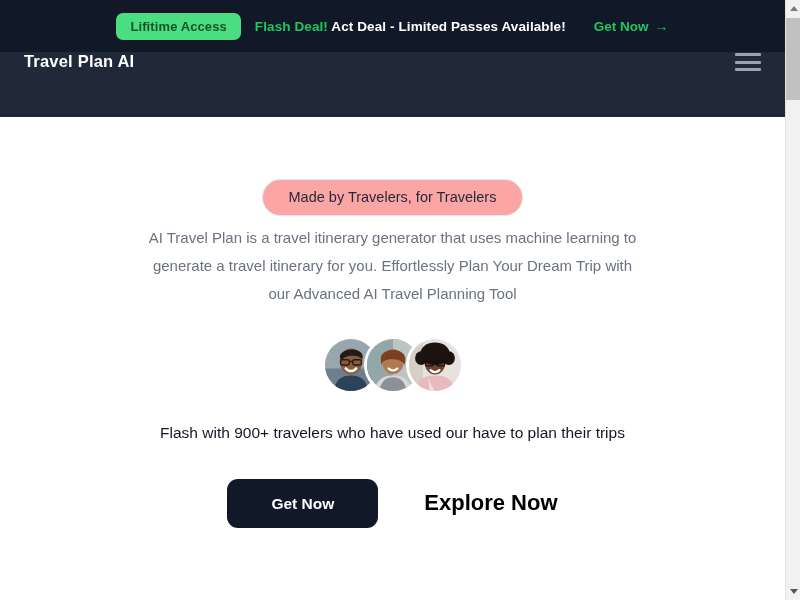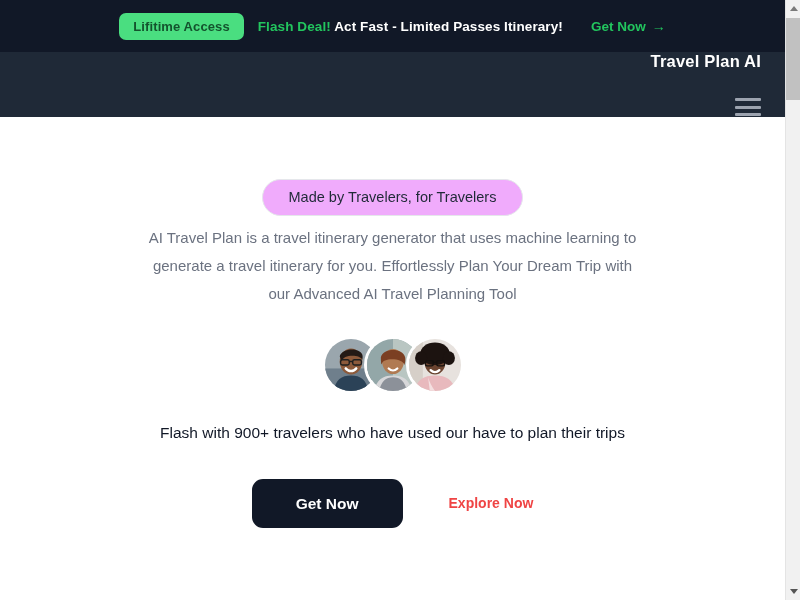--- a/index.html
+++ b/index.html
@@ -46,24 +46,23 @@
     gap:6px;
     margin-left:14px;
   }
   .promo-arrow { font-size:14px; line-height:1; }
 
   
   .navbar {
     height:65px;
     background:#1f2937;
     display:flex;
-    align-items:flex-end;
+    align-items:flex-start;
     justify-content:space-between;
     padding:0 24px;
-    flex-direction:column;
   }
   .brand {
     color:#ffffff;
     font-weight:700;
     font-size:16.5px;
     letter-spacing:.2px;
     text-decoration:none;
   }
   .hamburger {
     width:26px; height:20px;
@@ -83,21 +82,21 @@
     flex-direction:column;
     align-items:center;
     text-align:center;
   }
   .badge {
     border:1px solid #e5e7eb;
     border-radius:999px;
     padding:10px 26px;
     font-size:14.5px;
     color:#1f2937;
-    background:#f0abfc;
+    background:#fca5a5;
     line-height:1;
   }
   .hero-title {
     margin-top:32px;
     font-size:26px;
     font-weight:700;
     color:#111827;
     letter-spacing:-.3px;
   }
   .hero-sub {
@@ -151,23 +150,23 @@
     font-family:inherit;
     font-size:15.5px;
     font-weight:600;
     padding:17px 44px;
     cursor:pointer;
     line-height:1;
   }
   .btn-link {
     background:none; border:none;
     font-family:inherit;
-    font-size:14px;
-    font-weight:700;
-    color:#ef4444;
+    font-size:22px;
+    font-weight:700;
+    color:#000000;
     cursor:pointer;
     padding:0;
     margin-left:8px;
   }
 
   
   .scrollbar {
     position:absolute; right:0; top:0;
     width:15px; height:600px;
     background:#f1f1f1;
@@ -192,21 +191,21 @@
 </style>
 </head>
 <body>
 
 <div class="viewport">
 
   <div class="page">
 
     <div class="promo-banner">
       <span class="promo-pill">Lifitime Access</span>
-      <span class="promo-text"><span class="hl">Flash Deal!</span> <span>Act Fast - Limited Passes Itinerary!</span></span>
+      <span class="promo-text"><span class="hl">Flash Deal!</span> <span>Act Deal - Limited Passes Available!</span></span>
       <a href="#" class="promo-cta">
         <span>Get Now</span>
         <span class="promo-arrow">→</span>
       </a>
     </div>
 
     <div class="navbar">
       <a href="#" class="brand">Travel Plan AI</a>
       <div class="hamburger">
         <span></span>

